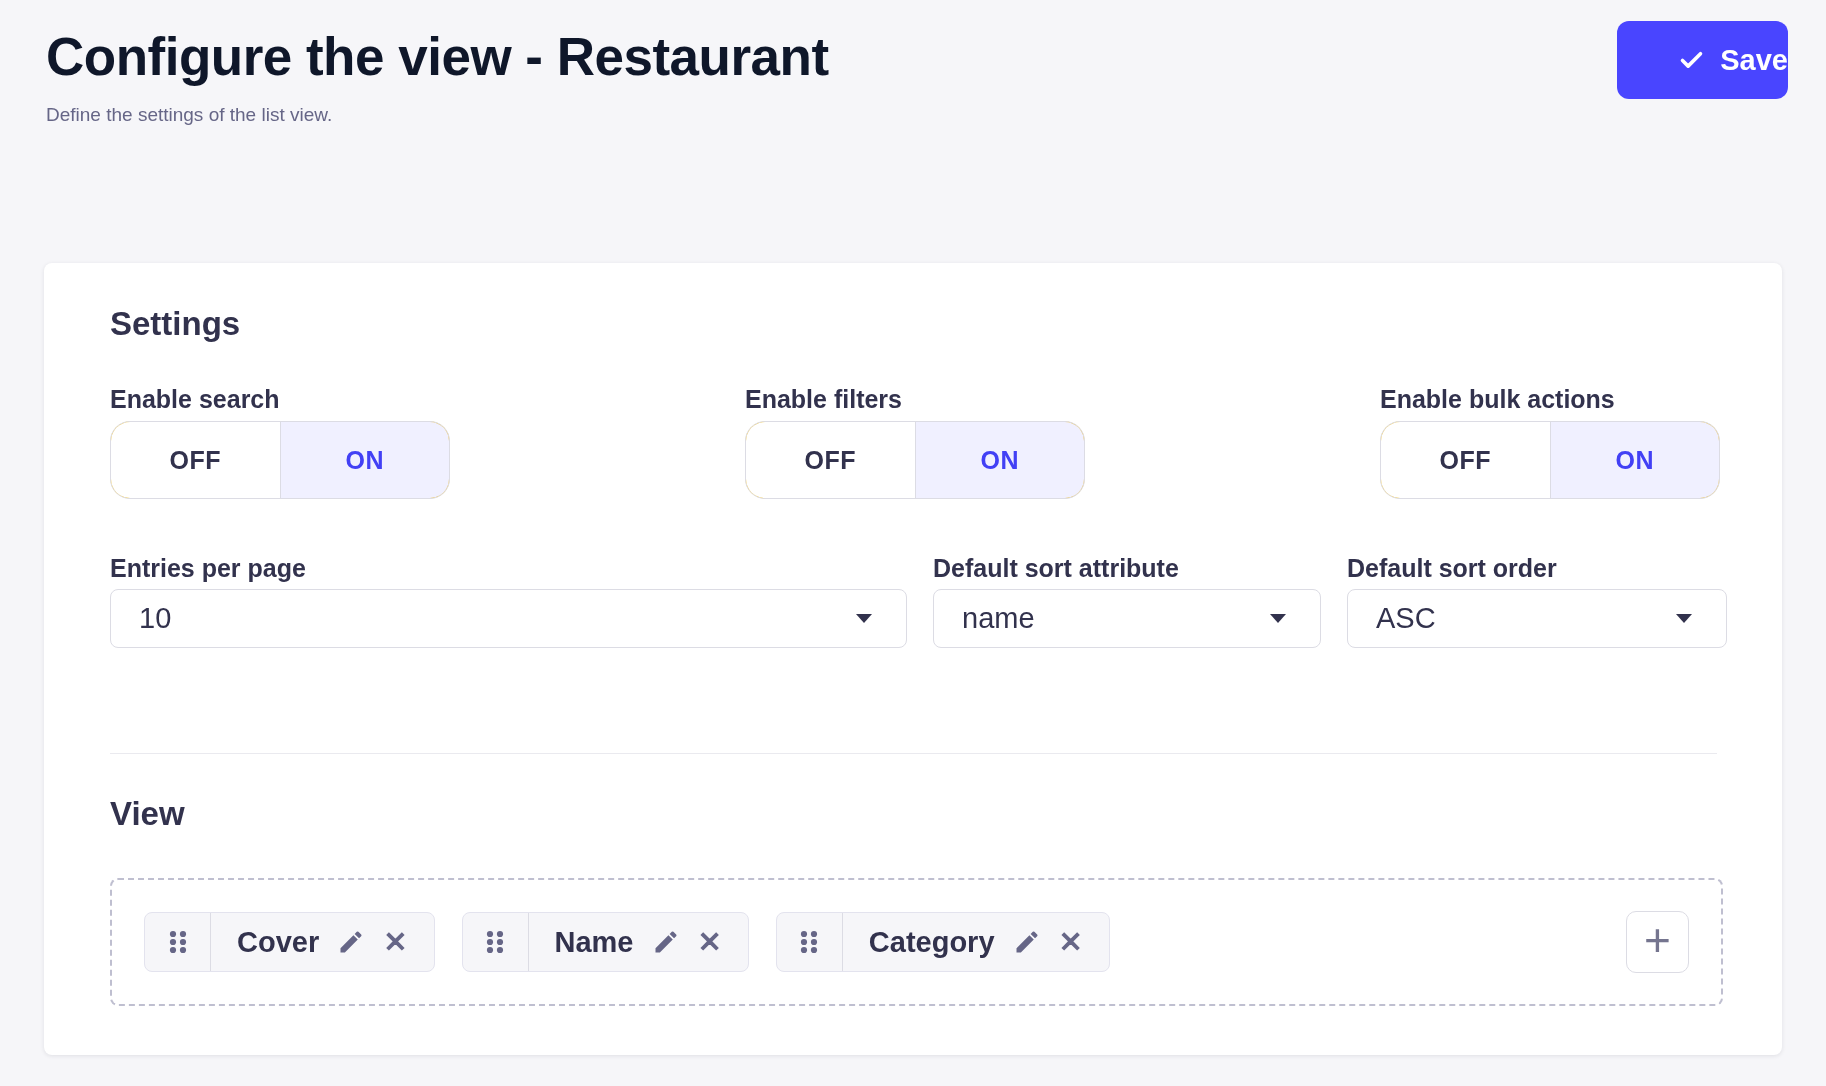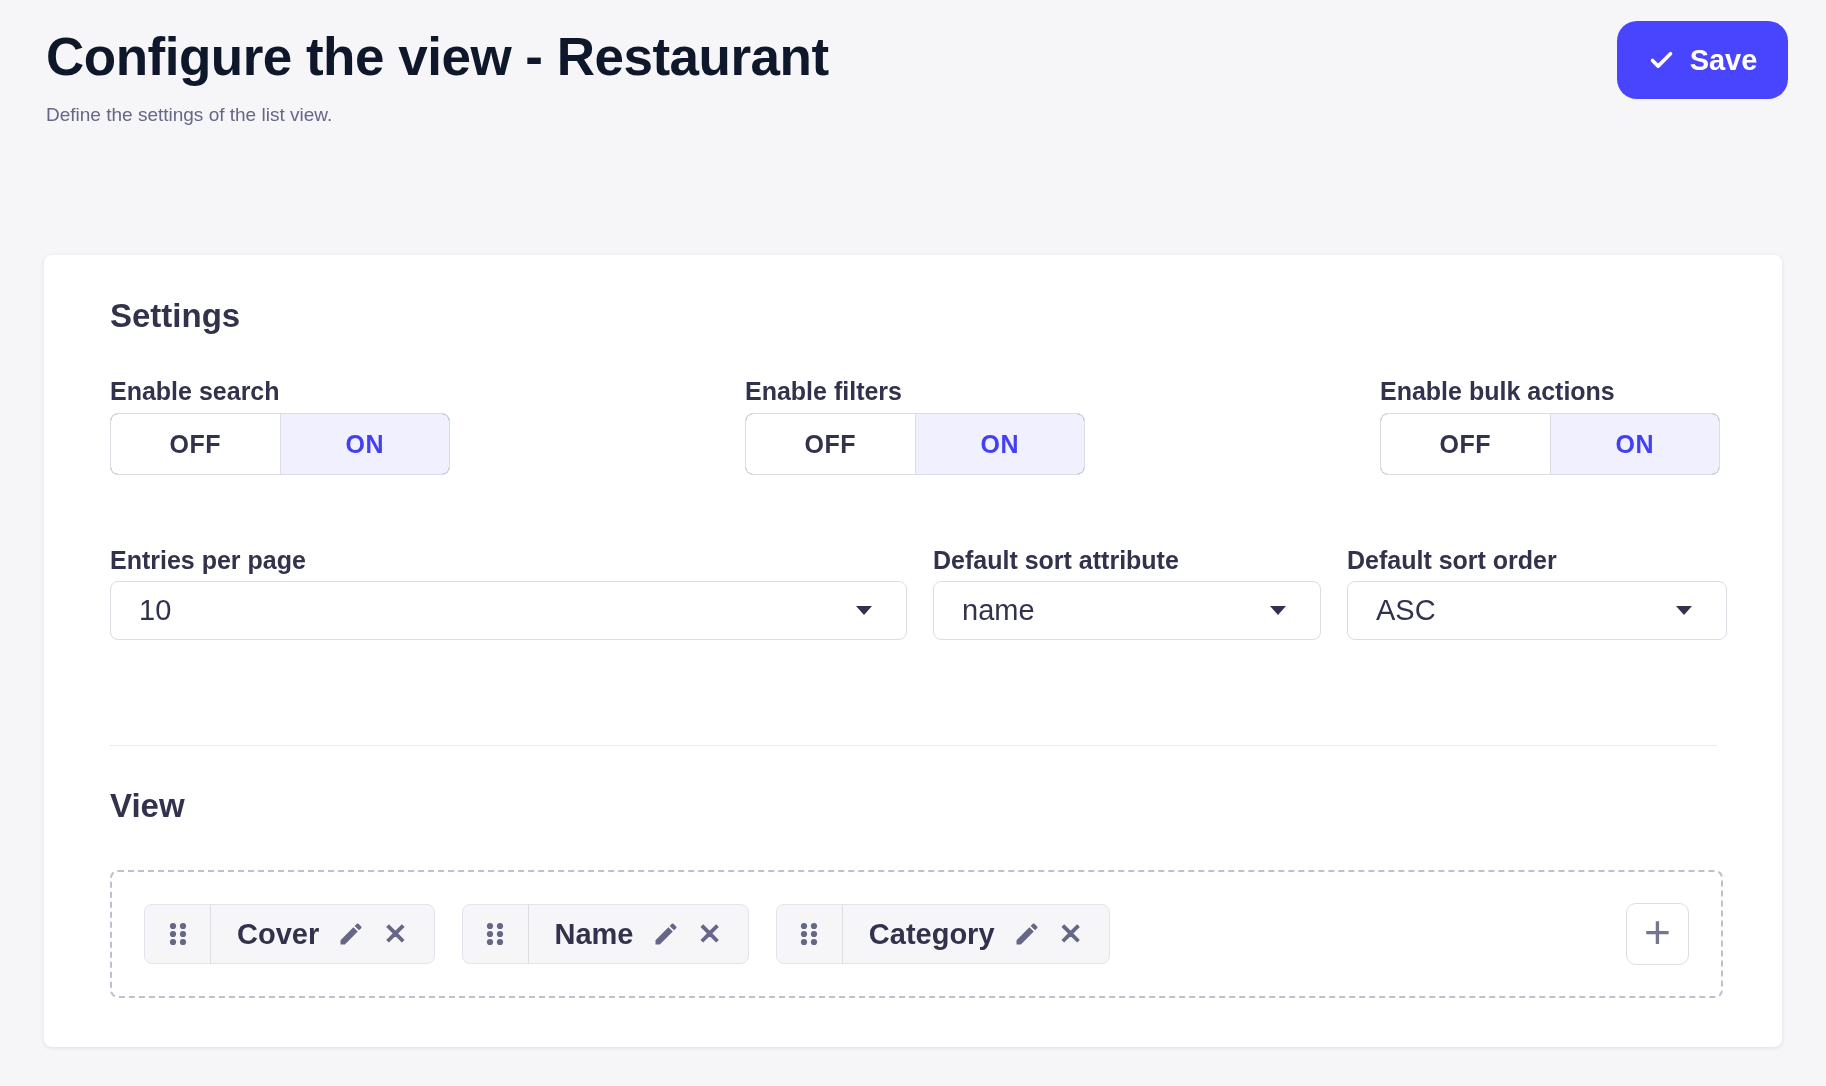--- a/index.html
+++ b/index.html
@@ -17,52 +17,52 @@
     font-size: 53px; font-weight: 700; letter-spacing: -0.5px;
     color: #0f172a;
   }
   .page-subtitle {
     position: absolute; left: 46px; top: 104px;
     font-size: 19px; color: #666687;
   }
   .save-btn {
     position: absolute; left: 1617px; top: 21px;
     width: 171px; height: 78px;
-    background: #4945ff; border: none; border-radius: 20px;
+    background: #4945ff; border: none; border-radius: 12px;
     color: #ffffff; font-size: 29px; font-weight: 700;
     font-family: "Liberation Sans", sans-serif;
-    display: flex; align-items: center; justify-content: center; gap: 15px;
+    display: flex; align-items: center; justify-content: flex-end; gap: 15px;
     cursor: pointer;
   }
   .save-btn svg { display: block; }
 
   
   .card {
-    position: absolute; left: 44px; top: 255px;
+    position: absolute; left: 44px; top: 263px;
     width: 1738px; height: 792px;
     background: #ffffff; border-radius: 8px;
     box-shadow: 0 1px 4px rgba(33,33,52,0.1);
   }
   .section-heading {
     position: absolute; left: 66px;
     font-size: 33px; font-weight: 700; color: #32324d;
   }
   .settings-heading { top: 42px; }
   .view-heading { top: 532px; }
 
   .field-label {
     position: absolute;
     font-size: 25px; font-weight: 700; color: #32324d;
   }
 
   
   .toggle {
     position: absolute; top: 158px;
-    width: 340px; height: 62px;
-    background: #15803d; border: 1px solid #dcdce4; border-radius: 8px;
+    width: 340px; height: 78px;
+    background: #eab308; border: 1px solid #dcdce4; border-radius: 20px;
     display: flex; overflow: hidden;
   }
   .toggle-seg {
     flex: 1; display: flex; align-items: center; justify-content: center;
     font-size: 25px; font-weight: 700; letter-spacing: 0.5px;
     cursor: pointer; background: #ffffff; color: #32324d;
     border: none; font-family: "Liberation Sans", sans-serif;
   }
   .toggle-seg.on {
     background: #f0f0ff; color: #4240f5;

